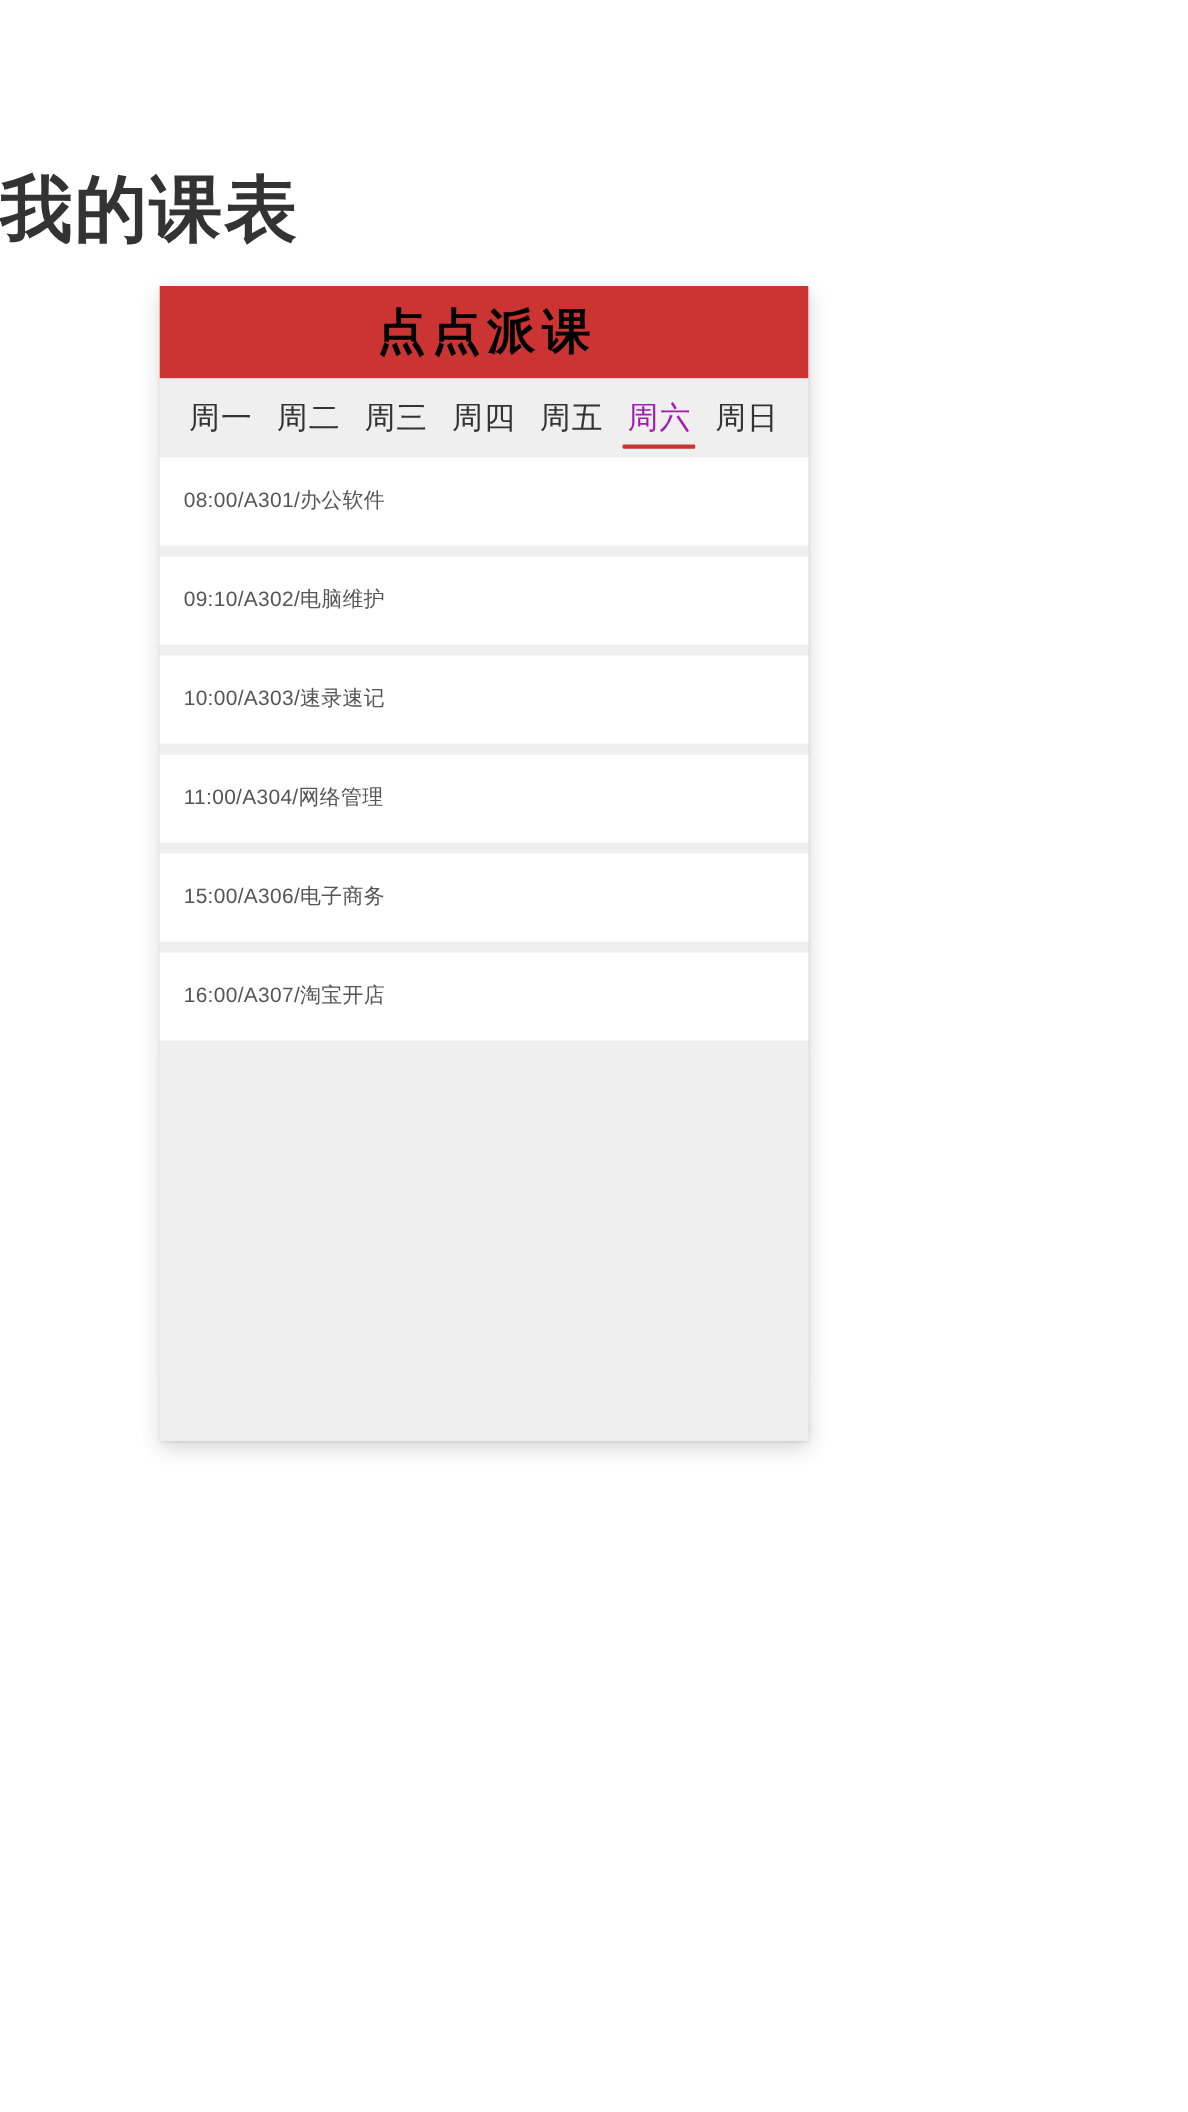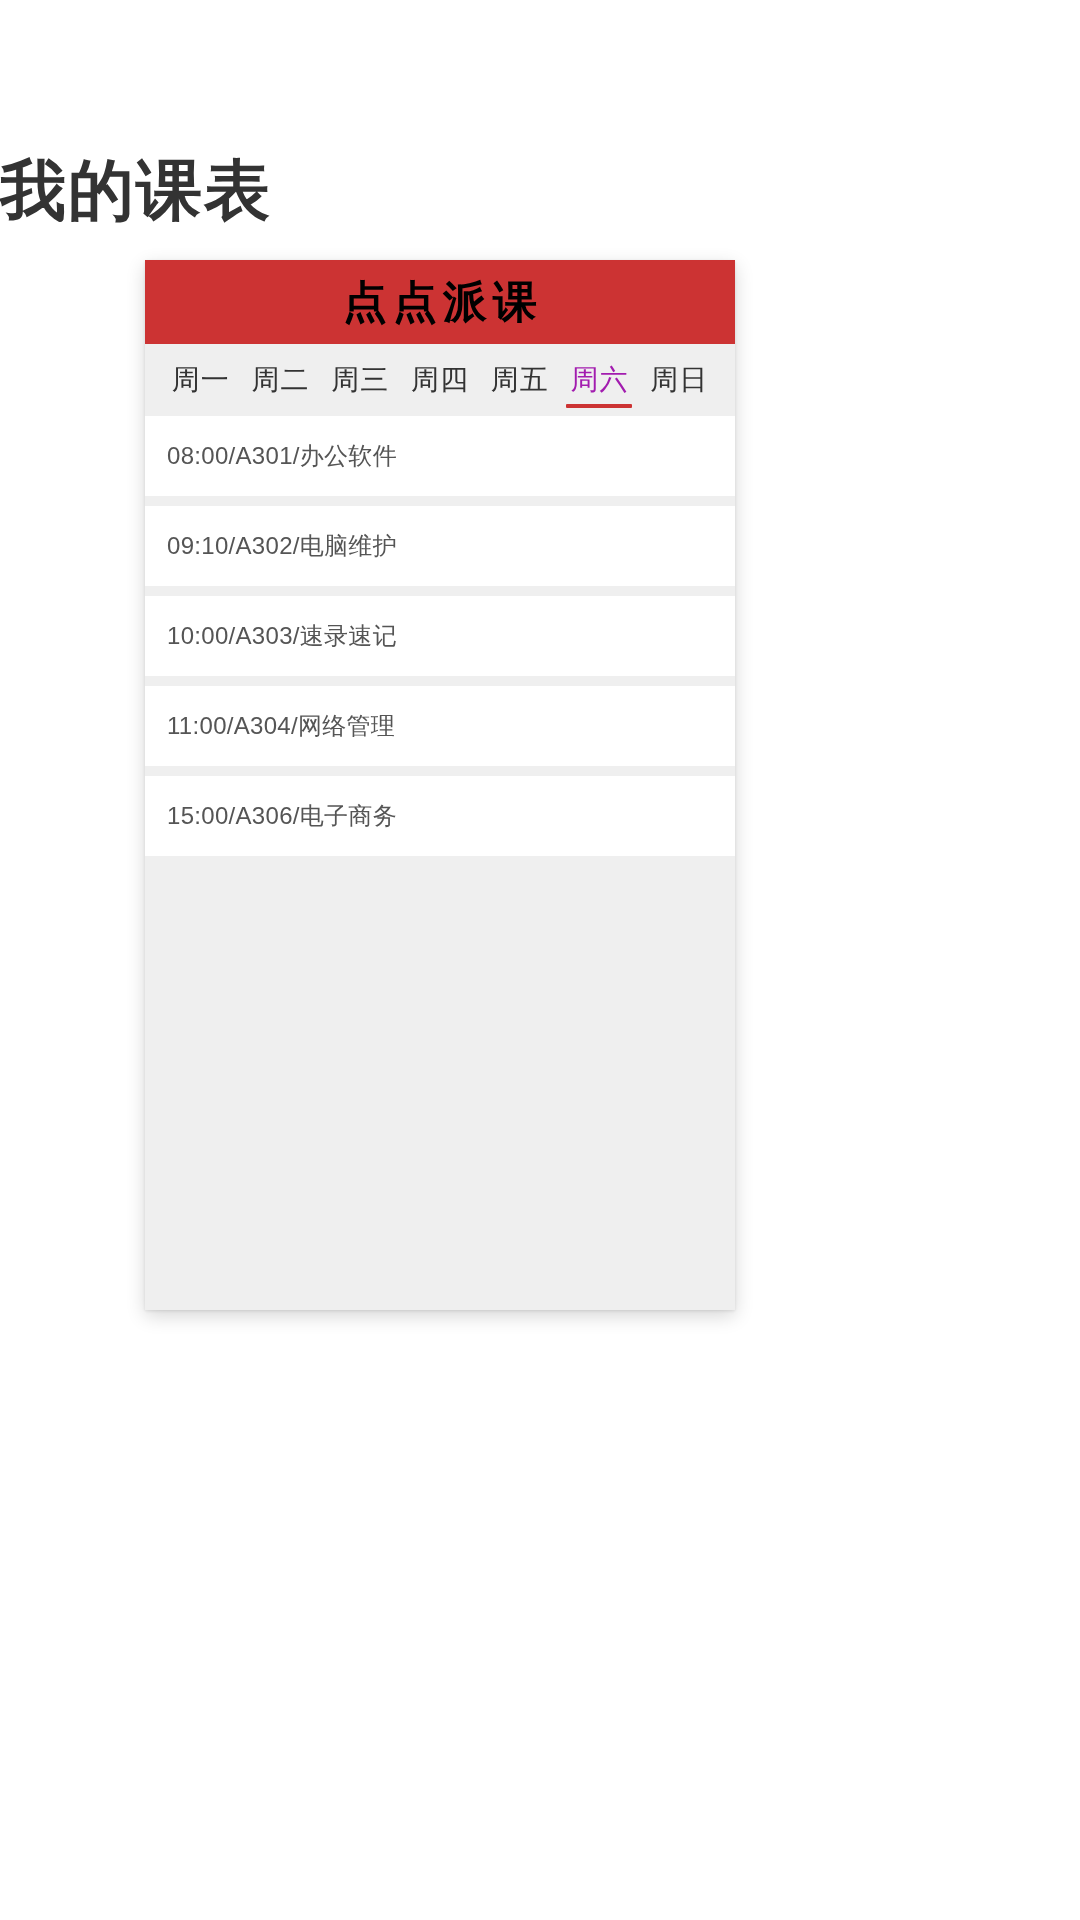--- a/index.html
+++ b/index.html
@@ -116,21 +116,21 @@
     align-items: center;
     padding-left: 22px;
     margin-bottom: 10px;
     box-sizing: border-box;
     cursor: pointer;
   }
   .course-row:first-child {
     margin-top: 0;
   }
   .course-text {
-    font-size: 24px;
+    font-size: 19px;
     color: #555555;
     letter-spacing: 0.3px;
     line-height: 40px;
   }
 
   .list-filler {
     background: #EFEFEF;
     height: 300px;
   }
 </style>
@@ -185,16 +185,19 @@
     </div>
     <div class="course-row">
       <span class="course-text">10:00/A303/速录速记</span>
     </div>
     <div class="course-row">
       <span class="course-text">11:00/A304/网络管理</span>
     </div>
     <div class="course-row">
       <span class="course-text">15:00/A306/电子商务</span>
     </div>
+    <div class="course-row">
+      <span class="course-text">16:00/A307/淘宝开店</span>
+    </div>
     <div class="list-filler"></div>
   </div>
 
 </div>
 
 </body></html>

